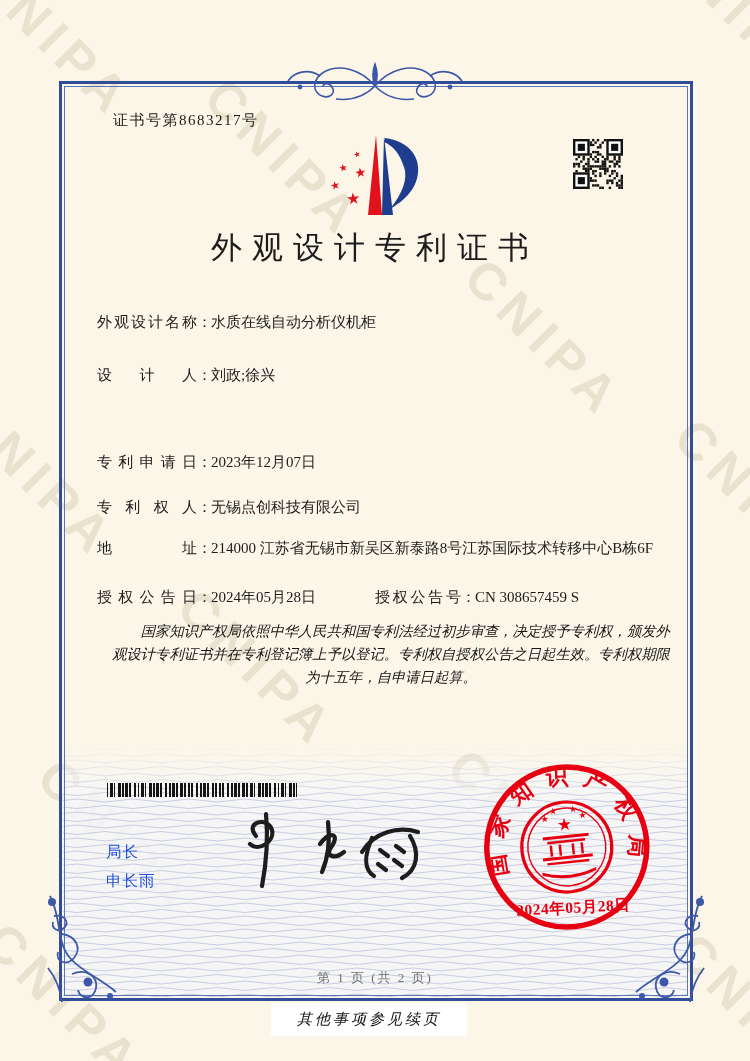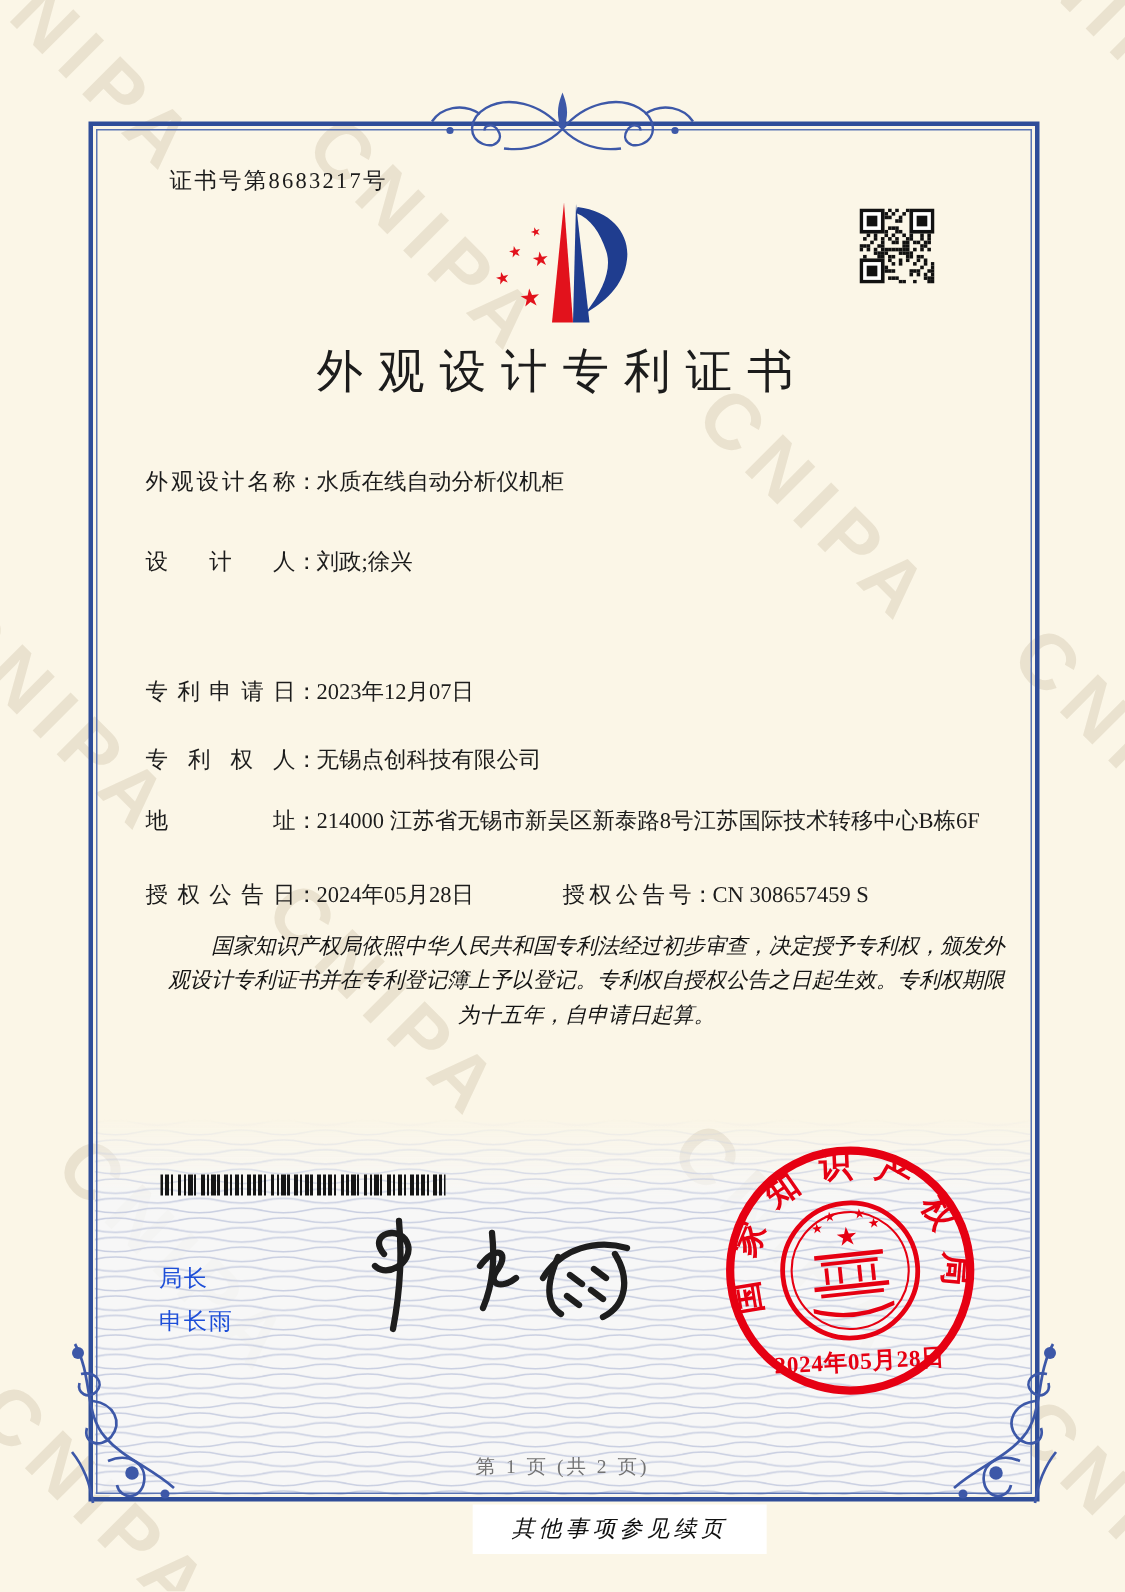--- a/index.html
+++ b/index.html
@@ -39,21 +39,21 @@
   
   .seal{position:absolute;left:478px;top:760px;width:178px;height:178px;
       transform:rotate(-6deg);}
   .seal-date{position:absolute;left:0;top:138px;width:178px;text-align:center;
       font-size:15.5px;font-weight:700;color:#e60012;letter-spacing:0.5px;
       transform:rotate(3deg);}
   .pagenote{position:absolute;left:0;top:969px;width:750px;text-align:center;
       font-size:13px;color:#737373;letter-spacing:2px;}
   .footnote{position:absolute;left:50%;top:1003px;transform:translateX(-53%);
       background:#ffffff;padding:7px 26px;font-size:15px;font-style:italic;
-      letter-spacing:3px;color:#111;margin-left:44px;}
+      letter-spacing:3px;color:#111;}
   .logo{position:absolute;left:314px;top:129px;}
   .qr{position:absolute;left:573px;top:139px;}
   .orn-top{position:absolute;left:260px;top:56px;}
   .orn-bl{position:absolute;left:40px;top:890px;}
   .orn-br{position:absolute;left:630px;top:890px;transform:scaleX(-1);}
 </style>
 </head>
 <body>
 
 <div id="page">

